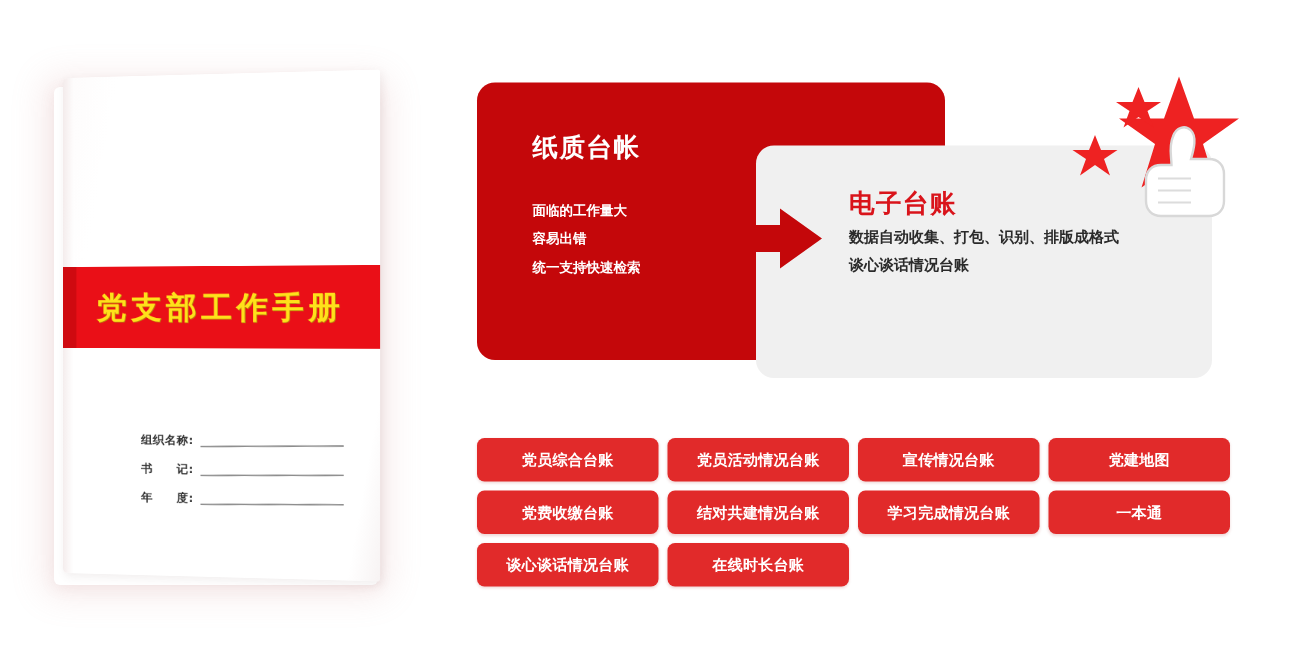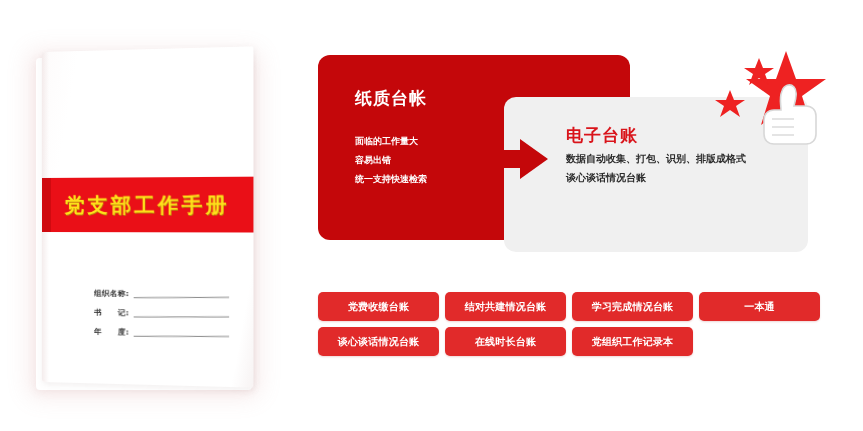--- a/index.html
+++ b/index.html
@@ -272,27 +272,32 @@
     <path d="M47 15 L51 25 L62 25 L53 31 L57 42 L47 35 L37 42 L41 31 L32 25 L43 25 Z" fill="#ee2222"></path>
     <path d="M18 47 L22 57 L33 57 L24 63 L28 74 L18 67 L8 74 L12 63 L3 57 L14 57 Z" fill="#ee2222"></path>
     <path d="M62 101 C56 101 52 97 52 91 L52 77 C52 71 56 67 62 67 L69 67 C69 61 67 55 70 48 C72 42 78 40 82 44 C86 48 84 56 82 63 L94 63 C100 63 104 67 104 73 L104 91 C104 97 100 101 94 101 Z" fill="#ffffff" stroke="#d8d8d8" stroke-width="1.6"></path>
     <path d="M60 76 L82 76 M60 84 L82 84 M60 92 L82 92" stroke="#dcdcdc" stroke-width="1.3" fill="none"></path>
   </svg>
 
 </div>
 
 <div id="ledger-buttons">
 
+  <div class="btn-row">
+    <button class="ledger-btn">党员综合台账</button>
+    <button class="ledger-btn">党员活动情况台账</button>
+    <button class="ledger-btn">宣传情况台账</button>
+    <button class="ledger-btn">党建地图</button>
+  </div>
 
   <div class="btn-row">
     <button class="ledger-btn">党费收缴台账</button>
     <button class="ledger-btn">结对共建情况台账</button>
     <button class="ledger-btn">学习完成情况台账</button>
     <button class="ledger-btn">一本通</button>
   </div>
 
   <div class="btn-row">
     <button class="ledger-btn">谈心谈话情况台账</button>
     <button class="ledger-btn">在线时长台账</button>
-    <button class="ledger-btn">党组织工作记录本</button>
   </div>
 
 </div>
 
 </body></html>

